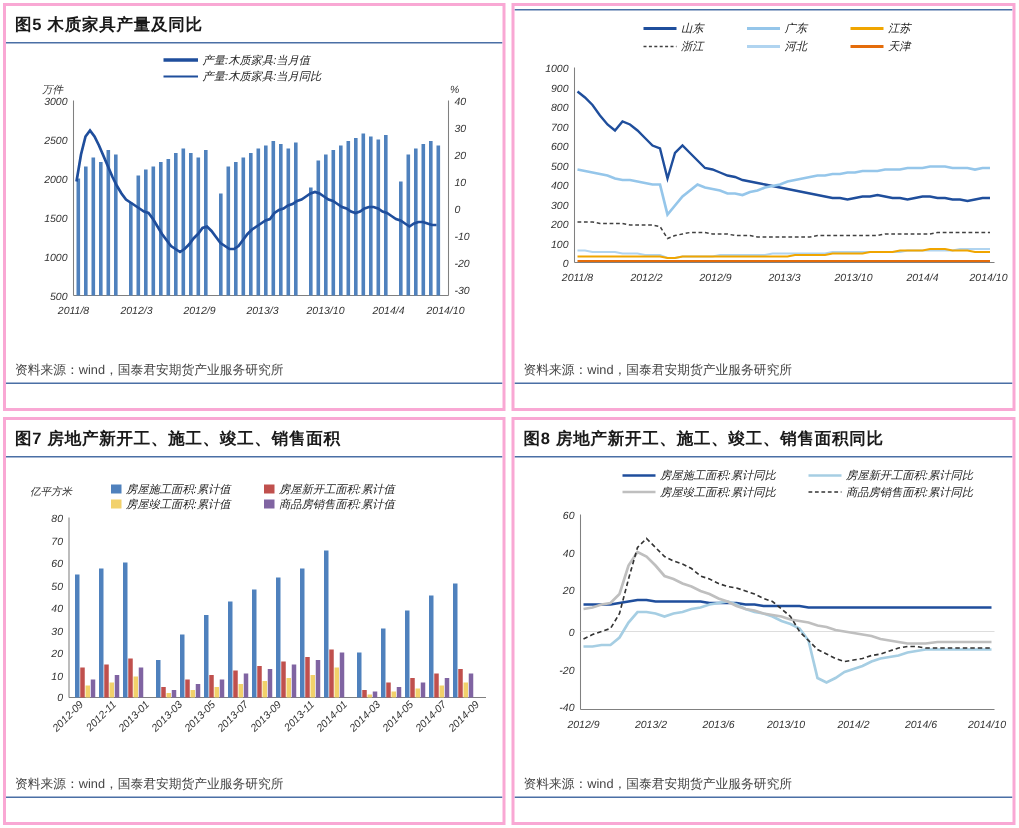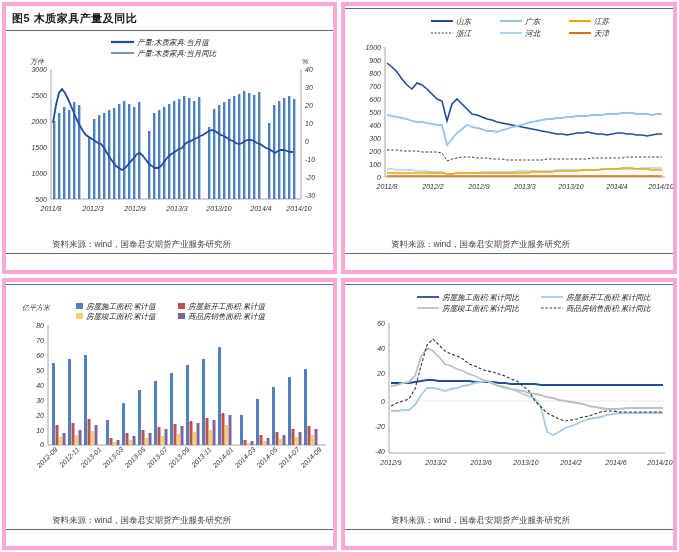--- a/index.html
+++ b/index.html
@@ -1,22 +1,22 @@
 <!DOCTYPE html>
 <html><head>
 <meta charset="utf-8">
 <style>
   html,body{margin:0;padding:0;}
   body{width:679px;height:552px;background:#ffffff;font-family:"Liberation Sans","DejaVu Sans",sans-serif;}
   .grid{display:grid;grid-template-columns:339px 340px;grid-template-rows:276px 276px;width:679px;height:552px;}
-  .panel{position:relative;box-sizing:border-box;border:4px solid #f9a8d4;margin:2px;background:#fff;overflow:hidden;}
+  .panel{position:relative;box-sizing:border-box;border:2px solid #f9a8d4;margin:2px;background:#fff;overflow:hidden;}
   .panel-title{font-size:11px;font-weight:bold;color:#1a1a1a;padding:5px 6px 2px 6px;letter-spacing:0.5px;}
   .title-rule{height:1px;background:#4a6fa5;margin:2px 0 0 0;}
   .chart-area{position:relative;width:100%;height:196px;font-style:italic;}
-  .source{position:absolute;bottom:3px;left:0;width:100%;box-sizing:border-box;padding:16px 6px;font-size:8.5px;color:#444;margin-left:40px;}
+  .source{position:absolute;bottom:3px;left:0;width:100%;box-sizing:border-box;padding:16px 6px;font-size:8.5px;color:#444;}
   .source-rule{position:absolute;bottom:16px;left:0;width:100%;height:1px;background:#4a6fa5;}
   svg{display:block;}
   .axlabel{font-size:7px;fill:#333;font-family:"Liberation Sans",sans-serif;}
   .ticklabel{font-size:7px;fill:#333;font-family:"Liberation Sans",sans-serif;}
   .legtext{font-size:7.5px;fill:#222;font-family:"Liberation Sans",sans-serif;}
   .axis{stroke:#808080;stroke-width:0.7;fill:none;}
   .gridline{stroke:#d9d9d9;stroke-width:0.6;}
 </style>
 </head>
 <body>
@@ -190,20 +190,21 @@
           <text class="ticklabel" x="272" y="180" text-anchor="middle">2014/4</text>
           <text class="ticklabel" x="316" y="180" text-anchor="middle">2014/10</text>
         </g>
       </svg>
     </div>
     <div class="source-rule"></div>
     <div class="source">资料来源：wind，国泰君安期货产业服务研究所</div>
   </div>
 
   <div class="panel">
+    <div class="panel-title">图7 房地产新开工、施工、竣工、销售面积</div>
     <div class="title-rule"></div>
     <div class="chart-area">
       <svg width="335" height="200" viewBox="0 0 335 200">
         <text class="axlabel" x="16" y="25">亿平方米</text>
         <g>
           <rect x="70" y="18" width="7" height="6" fill="#4f81bd"></rect>
           <text class="legtext" x="80" y="23.5">房屋施工面积:累计值</text>
           <rect x="172" y="18" width="7" height="6" fill="#c0504d"></rect>
           <text class="legtext" x="182" y="23.5">房屋新开工面积:累计值</text>
           <rect x="70" y="28" width="7" height="6" fill="#f2d16b"></rect>
@@ -316,20 +317,21 @@
           <text class="ticklabel" transform="translate(294,165) rotate(-45)" text-anchor="end">2014-07</text>
           <text class="ticklabel" transform="translate(316,165) rotate(-45)" text-anchor="end">2014-09</text>
         </g>
       </svg>
     </div>
     <div class="source-rule"></div>
     <div class="source">资料来源：wind，国泰君安期货产业服务研究所</div>
   </div>
 
   <div class="panel">
+    <div class="panel-title">图8 房地产新开工、施工、竣工、销售面积同比</div>
     <div class="title-rule"></div>
     <div class="chart-area">
       <svg width="336" height="200" viewBox="0 0 336 200">
         <g>
           <line x1="72" y1="12" x2="94" y2="12" stroke="#1f4e9c" stroke-width="1.8"></line>
           <text class="legtext" x="97" y="14.5">房屋施工面积:累计同比</text>
           <line x1="196" y1="12" x2="218" y2="12" stroke="#a6cee3" stroke-width="1.8"></line>
           <text class="legtext" x="221" y="14.5">房屋新开工面积:累计同比</text>
           <line x1="72" y1="23" x2="94" y2="23" stroke="#bfbfbf" stroke-width="1.8"></line>
           <text class="legtext" x="97" y="25.5">房屋竣工面积:累计同比</text>

